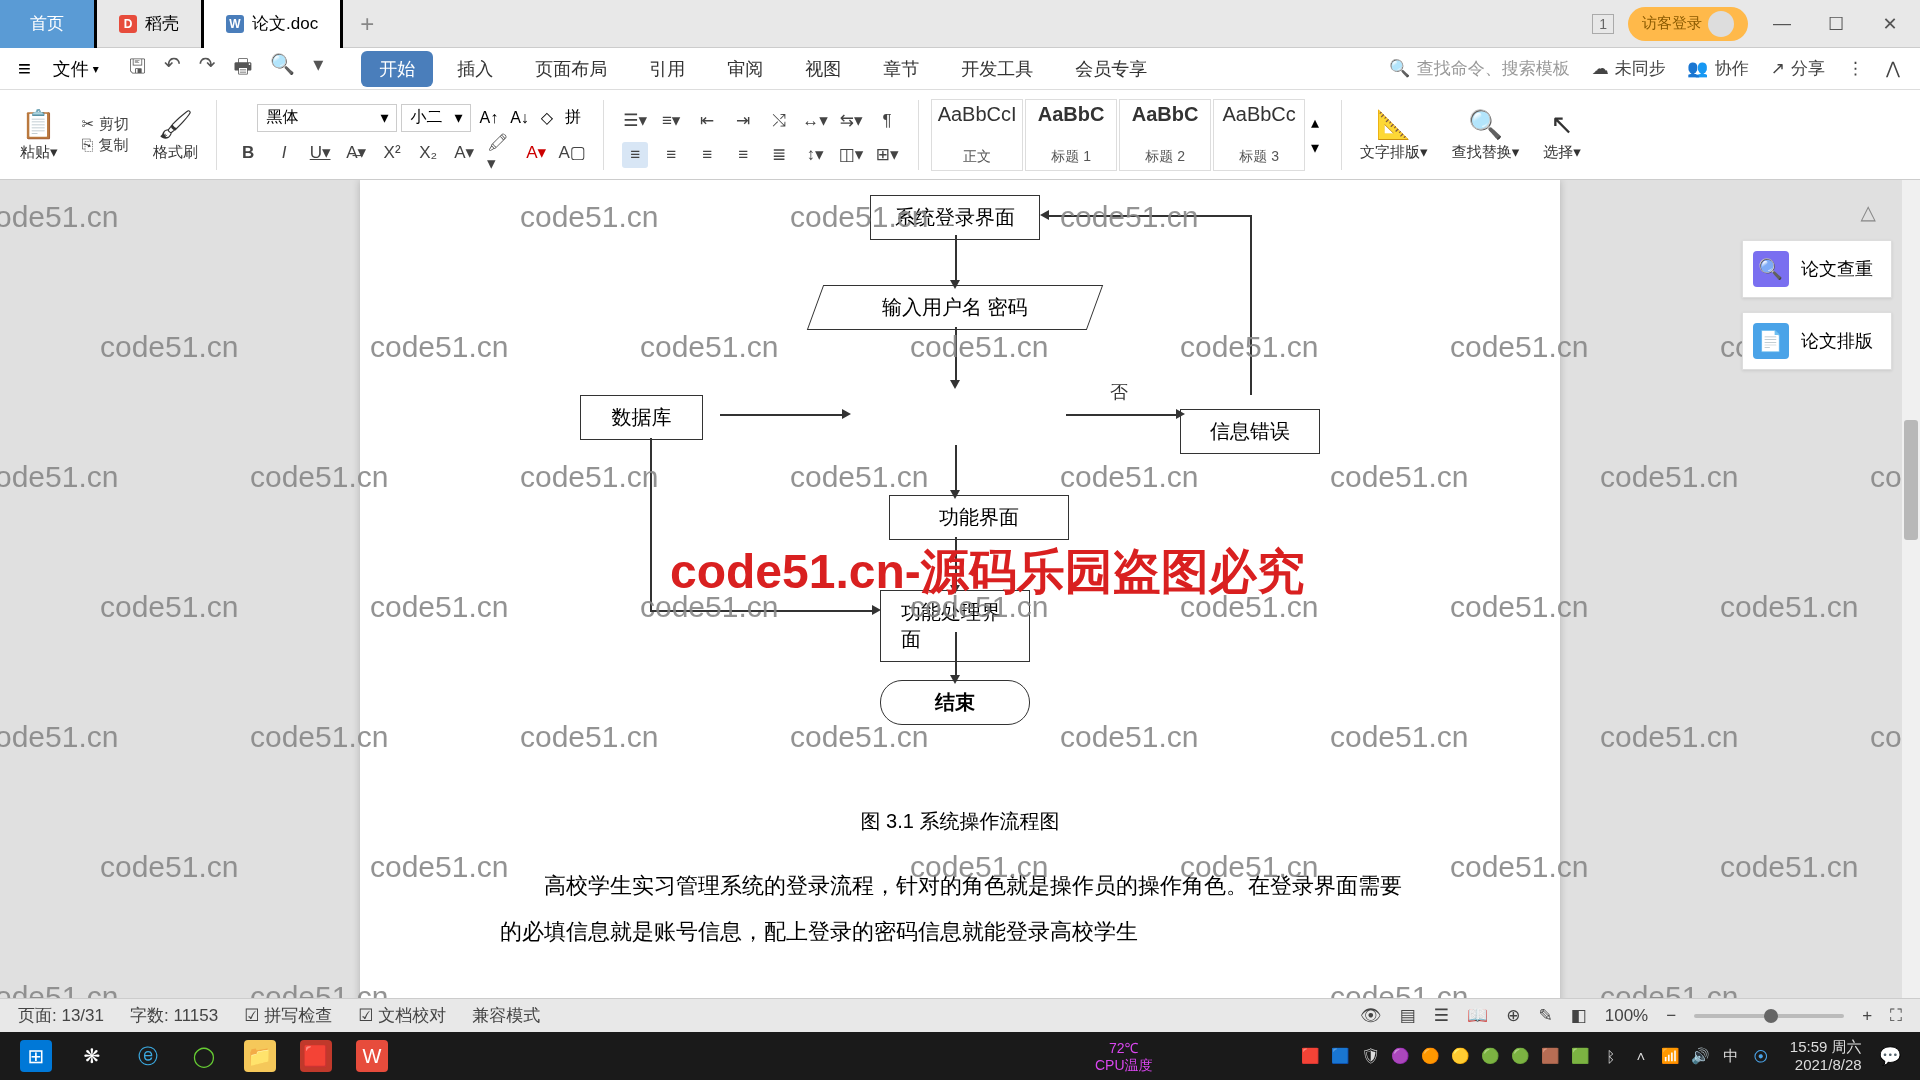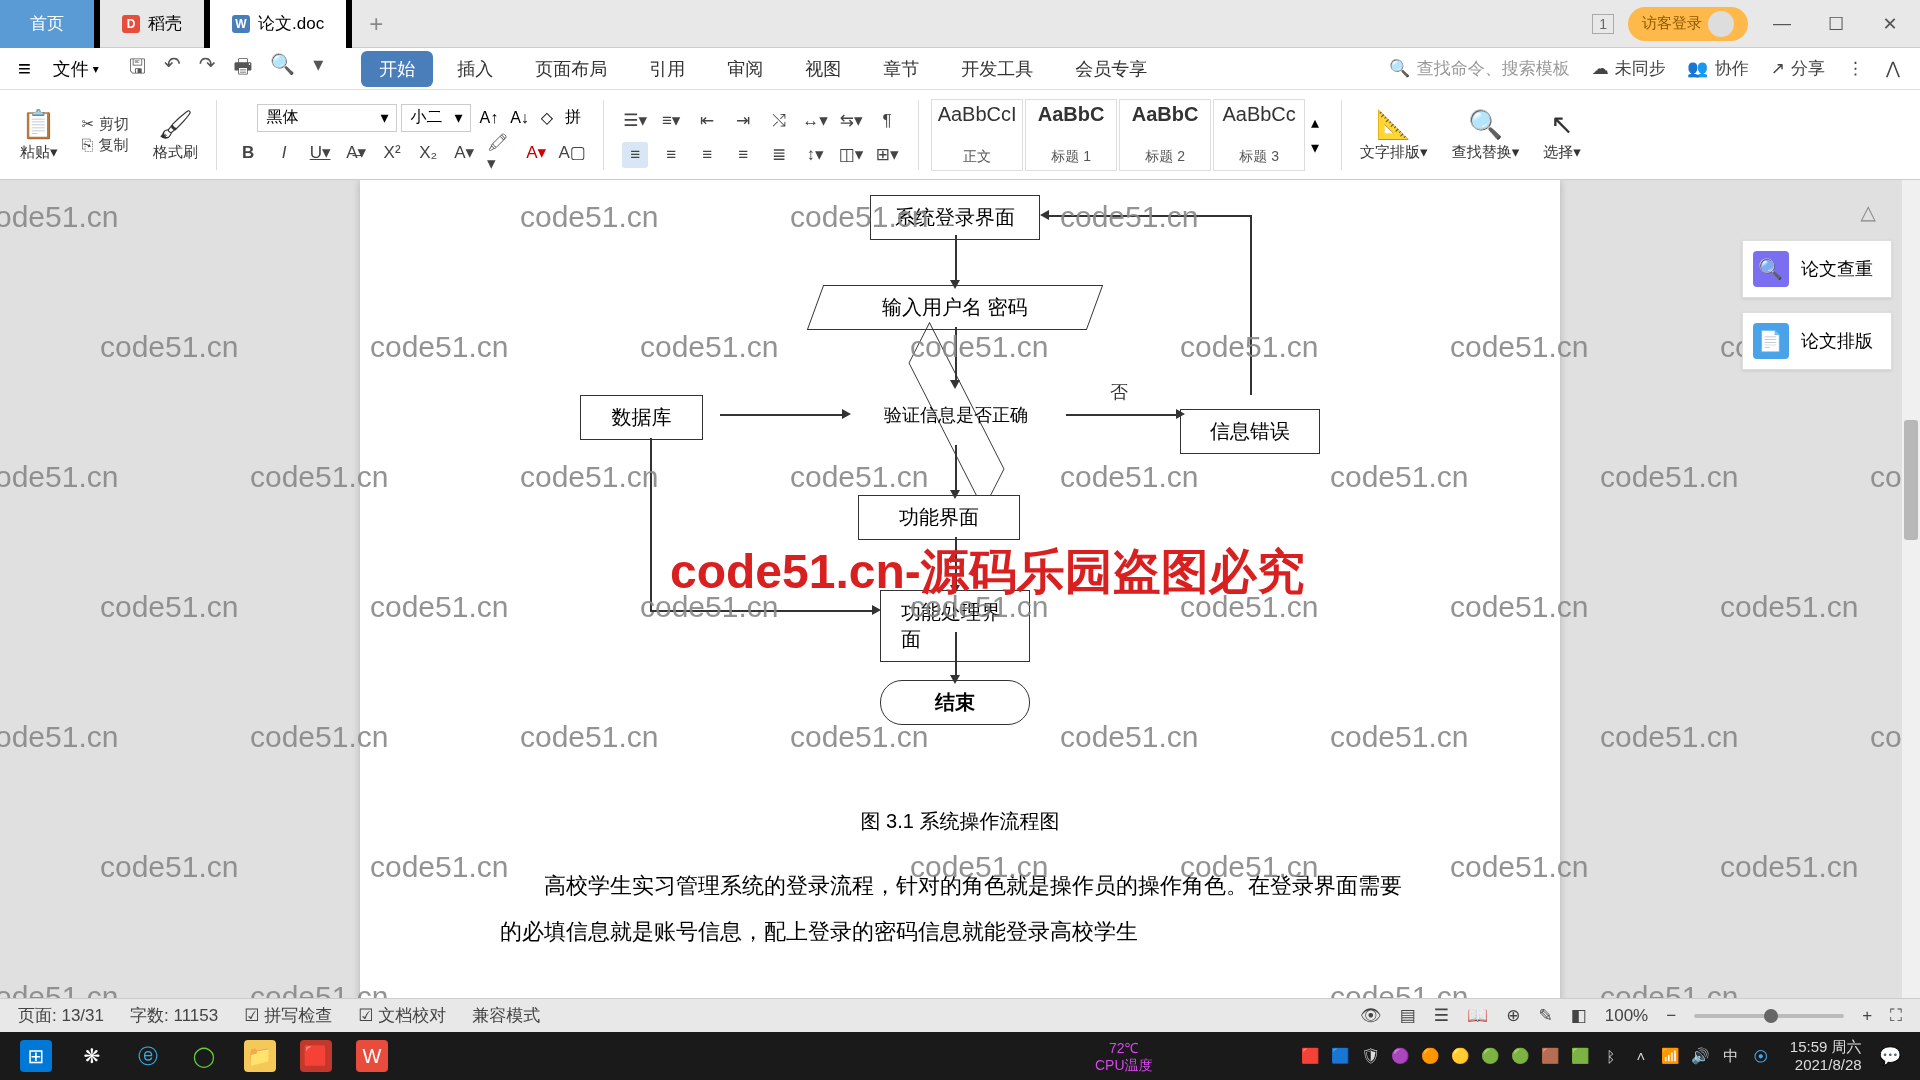--- a/index.html
+++ b/index.html
@@ -5,21 +5,21 @@
 * { margin: 0; padding: 0; box-sizing: border-box; font-family: "Microsoft YaHei", sans-serif; }
 body { background: #fff; width: 1920px; height: 1080px; overflow: hidden; position: relative; }
 
 
 .watermark-layer { position: absolute; top: 0; left: 0; width: 100%; height: 100%; pointer-events: none; z-index: 1; }
 .wm { position: absolute; color: #888; font-size: 30px; font-family: Arial, sans-serif; opacity: 0.9; }
 .big-wm { position: absolute; color: #d92020; font-size: 48px; font-weight: bold; z-index: 3; pointer-events: none; }
 
 
 .title-bar { height: 48px; background: #e8e8e8; display: flex; align-items: center; border-bottom: 1px solid #ccc; position: relative; z-index: 2; }
-.tab { height: 48px; display: flex; align-items: center; padding: 0 22px; gap: 8px; border-right: 6px solid #000000; cursor: pointer; font-size: 17px; }
+.tab { height: 48px; display: flex; align-items: center; padding: 0 22px; gap: 8px; border-right: 3px solid #000000; cursor: pointer; font-size: 17px; }
 .tab.active { background: #fff; }
 .tab-home { background: #5a9bd5; color: #fff; padding: 0 30px; }
 .tab-icon { width: 18px; height: 18px; display: inline-block; }
 .ico-d { background: #e74c3c; color: #fff; border-radius: 3px; font-size: 12px; font-weight: bold; display: flex; align-items: center; justify-content: center; }
 .ico-w { background: #4a7ebb; color: #fff; border-radius: 3px; font-size: 12px; font-weight: bold; display: flex; align-items: center; justify-content: center; }
 .tab-plus { width: 48px; display: flex; align-items: center; justify-content: center; font-size: 24px; color: #888; cursor: pointer; }
 .title-right { margin-left: auto; display: flex; align-items: center; gap: 14px; padding-right: 10px; }
 .pill { background: #ffb94a; color: #8a5a00; padding: 4px 14px; border-radius: 18px; font-size: 15px; display: flex; align-items: center; gap: 6px; }
 .avatar { width: 26px; height: 26px; border-radius: 50%; background: #ddd; display: inline-block; }
 .win-btn { width: 40px; height: 32px; display: flex; align-items: center; justify-content: center; color: #555; cursor: pointer; font-size: 18px; }
@@ -341,27 +341,24 @@
 
       <div class="fc-box" style="left:510px; top:15px; width:170px">
           <span>系统登录界面</span>
         </div>
       <div class="fc-box fc-para" style="left:455px; top:105px; width:280px">
           <span>输入用户名 密码</span>
         </div>
       <div class="fc-box" style="left:220px; top:215px; width:123px">
           <span>数据库</span>
         </div>
-      <div class="fc-box fc-diamond" style="left:486px; top:205px">
-          <span>验证信息是否正确</span>
-        </div>
       <div class="fc-box" style="left:820px; top:229px; width:140px">
           <span>信息错误</span>
         </div>
-      <div class="fc-box" style="left:498px; top:315px; width:162px">
+      <div class="fc-box" style="left:529px; top:315px; width:180px">
           <span>功能界面</span>
         </div>
       <div class="fc-box" style="left:520px; top:410px; width:150px">
           <span>功能处理界面</span>
         </div>
       <div class="fc-box fc-term" style="left:520px; top:500px; width:150px">
           <span>结束</span>
         </div>
       <span class="fc-label" style="left:750px; top:200px">否</span>
 

